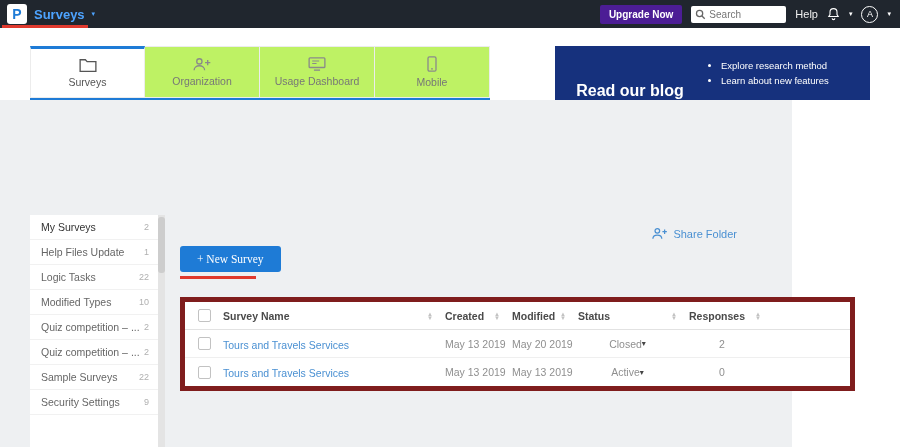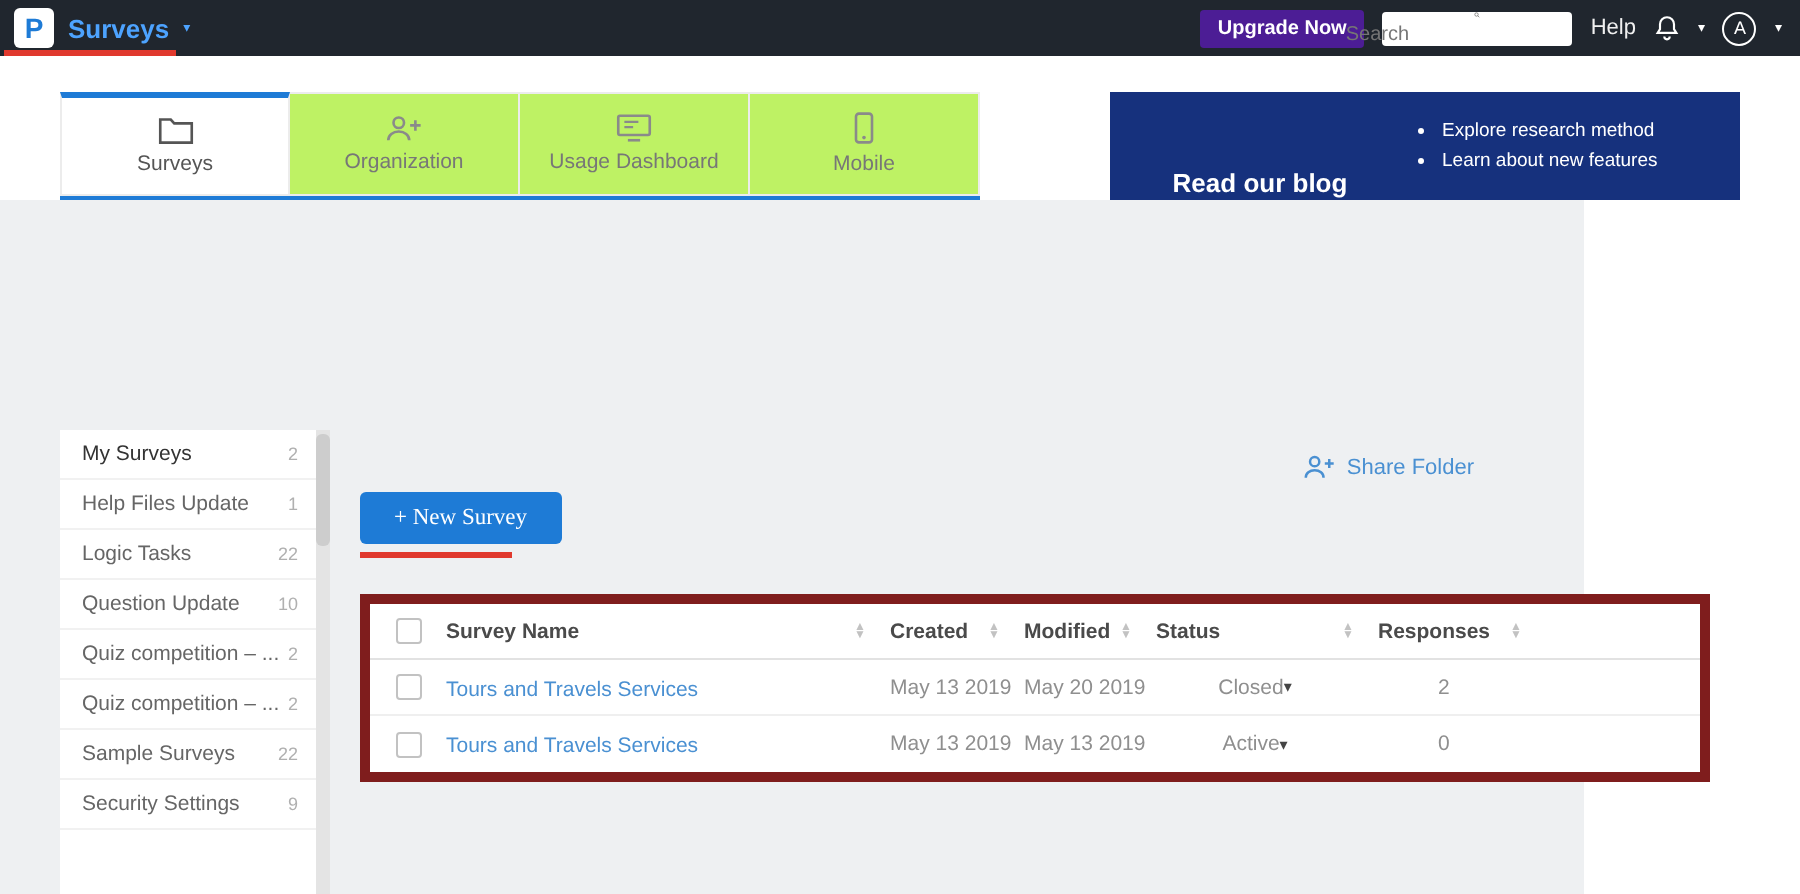--- a/index.html
+++ b/index.html
@@ -8,37 +8,37 @@
 
   
   .topbar{position:absolute;left:0;top:0;width:900px;height:28px;background:#20262e;display:flex;align-items:center;z-index:5;}
   .logo-wrap{display:flex;align-items:center;gap:7px;padding-left:7px;}
   .logo-box{width:20px;height:20px;border-radius:3px;background:#fff;color:#1e7bd6;font-weight:bold;font-size:14px;display:flex;align-items:center;justify-content:center;cursor:pointer;}
   .app-title{color:#4da3ff;font-size:13px;font-weight:bold;cursor:pointer;}
   .caret-blue{color:#4da3ff;font-size:7px;}
   .annotation-logo{position:absolute;left:2px;top:25px;width:86px;height:3px;background:#e0392e;z-index:6;}
   .topbar-right{margin-left:auto;display:flex;align-items:center;gap:9px;padding-right:9px;}
   .upgrade-btn{background:#4c1d95;border:none;color:#fff;font-size:10px;font-weight:bold;padding:4px 9px;border-radius:2px;font-family:inherit;cursor:pointer;}
-  .search-box{width:95px;height:17px;background:#fff;border-radius:2px;display:flex;align-items:center;padding:0 4px;gap:3px;flex-direction:column;}
+  .search-box{width:95px;height:17px;background:#fff;border-radius:2px;display:flex;align-items:center;padding:0 4px;gap:3px;}
   .search-box input{flex:1;min-width:0;border:none;outline:none;font-size:10px;font-family:inherit;color:#333;background:transparent;}
   .help-link{color:#f0f0f0;font-size:11px;cursor:pointer;}
   .caret-white{color:#fff;font-size:7px;}
   .avatar{width:17px;height:17px;border-radius:50%;border:1px solid #fff;color:#fff;font-size:9px;display:flex;align-items:center;justify-content:center;cursor:pointer;}
 
   
   .tabs{position:absolute;left:30px;top:46px;display:flex;border-bottom:2px solid #1e7bd6;z-index:2;}
   .tab{width:115px;height:52px;background:#bef264;border:1px solid #ececec;border-left:none;display:flex;flex-direction:column;align-items:center;justify-content:center;gap:4px;cursor:pointer;}
   .tab:first-child{border-left:1px solid #ececec;}
   .tab.active{background:#fff;border-top:3px solid #1e7bd6;}
   .tab-label{font-size:10.5px;color:#777;}
   .tab.active .tab-label{color:#555;}
 
   
   .blog{position:absolute;left:555px;top:46px;width:315px;height:54px;background:#16317d;display:flex;align-items:center;color:#fff;cursor:pointer;}
-  .blog-title{width:150px;text-align:center;font-size:13px;font-weight:bold;margin-top:36px;}
+  .blog-title{width:150px;text-align:center;font-size:16px;font-weight:bold;margin-top:36px;}
   .blog-list{list-style:disc;padding-left:16px;font-size:9.5px;line-height:15px;}
 
   
   .main{position:absolute;left:0;top:100px;width:792px;height:347px;background:#eef0f2;}
 
   .sidebar{position:absolute;left:30px;top:115px;width:128px;height:332px;background:#fff;}
   .side-item{height:25px;display:flex;align-items:center;justify-content:space-between;padding:0 9px 0 11px;border-bottom:1px solid #f1f1f1;font-size:10.5px;color:#666;cursor:pointer;}
   .side-item .cnt{font-size:9px;color:#b0b0b0;}
   .side-item.active{color:#333;}
   .scrollbar{position:absolute;left:158px;top:115px;width:7px;height:332px;background:#e4e4e4;cursor:pointer;}
@@ -150,21 +150,21 @@
     </div>
     <div class="side-item">
       <span>Help Files Update</span>
       <span class="cnt">1</span>
     </div>
     <div class="side-item">
       <span>Logic Tasks</span>
       <span class="cnt">22</span>
     </div>
     <div class="side-item">
-      <span>Question Update</span>
+      <span>Modified Types</span>
       <span class="cnt">10</span>
     </div>
     <div class="side-item">
       <span>Quiz competition – ...</span>
       <span class="cnt">2</span>
     </div>
     <div class="side-item">
       <span>Quiz competition – ...</span>
       <span class="cnt">2</span>
     </div>

